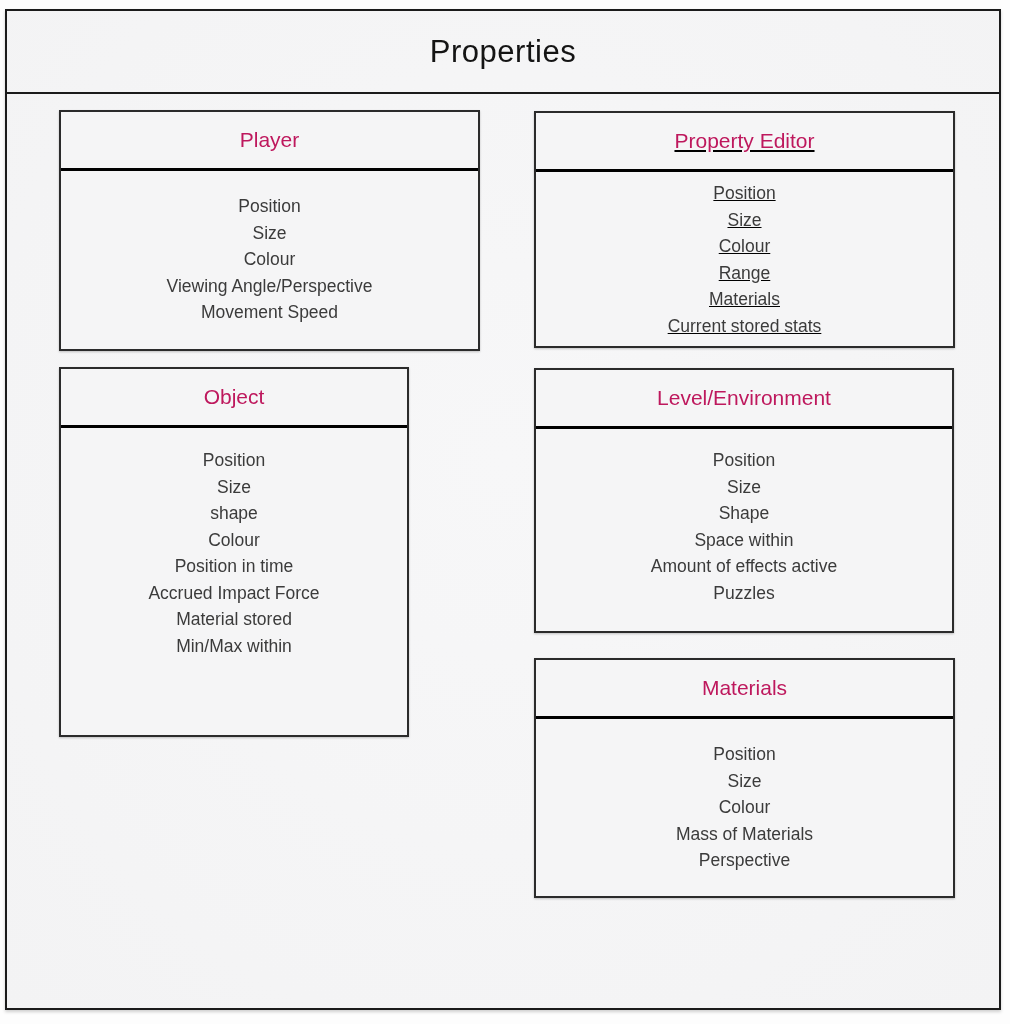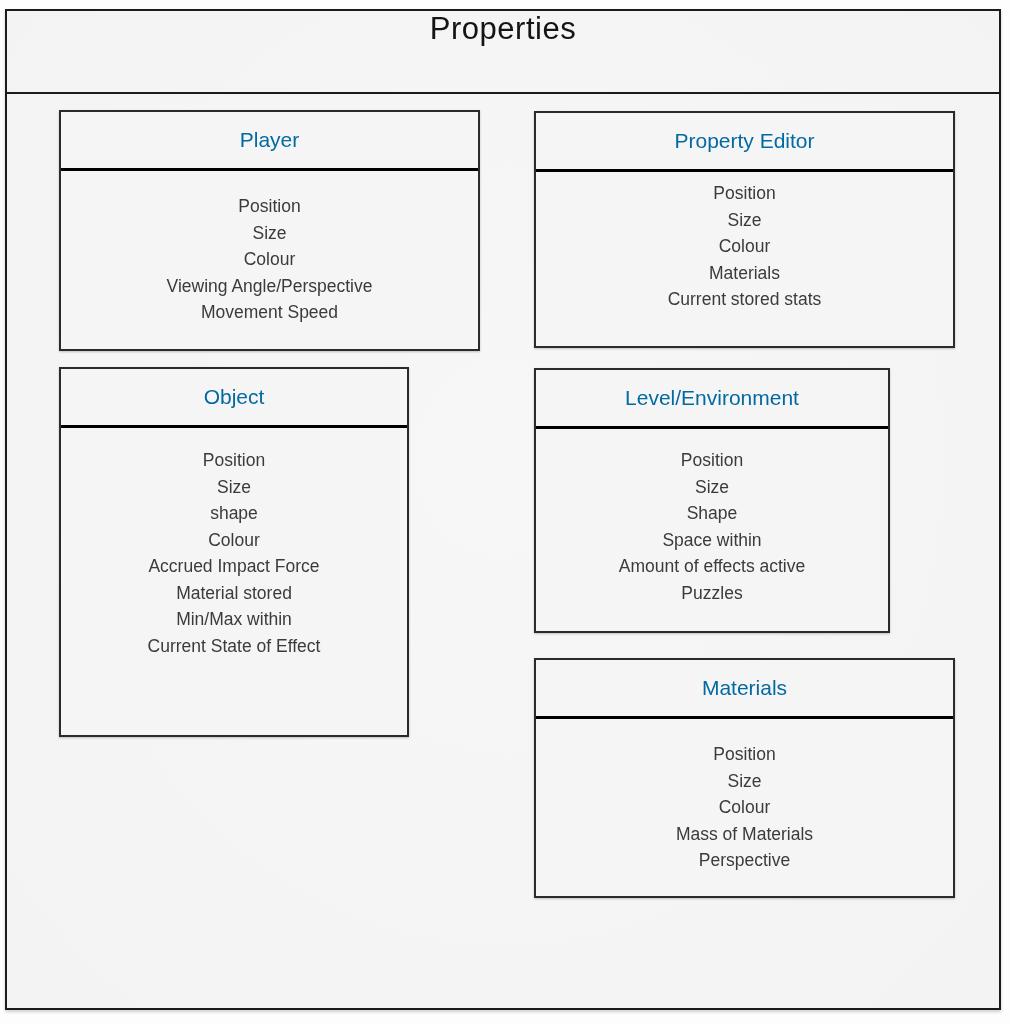--- a/index.html
+++ b/index.html
@@ -28,20 +28,21 @@
   }
   .title-bar {
     position: absolute;
     left: 0;
     top: 0;
     width: 100%;
     height: 83px;
     box-sizing: border-box;
     border-bottom: 2px solid #1b1b1b;
     display: flex;
+    align-items: center;
     justify-content: center;
   }
   .diagram-title {
     font-size: 31px;
     color: #141414;
     letter-spacing: 0.5px;
   }
   .box {
     position: absolute;
     box-sizing: border-box;
@@ -50,33 +51,33 @@
     box-shadow: 0 1px 2px rgba(0,0,0,0.22);
   }
   .box-header {
     height: 56px;
     box-sizing: content-box;
     display: flex;
     align-items: center;
     justify-content: center;
     border-bottom: 3px solid #000000;
     font-size: 21px;
-    color: #0369a1;
+    color: #be185d;
   }
   .box-items {
     text-align: center;
     font-size: 17.5px;
     line-height: 26.5px;
     color: #3b3b3b;
   }
   
   #box-player            { left: 52px;  top: 99px;  width: 421px; height: 241px; }
-  #box-property-editor   { left: 527px; top: 100px; width: 421px; height: 237px; }
+  #box-property-editor   { left: 527px; top: 100px; width: 421px; height: 237px; text-decoration: underline; }
   #box-object            { left: 52px;  top: 356px; width: 350px; height: 370px; }
-  #box-level-environment { left: 527px; top: 357px; width: 356px; height: 265px; }
+  #box-level-environment { left: 527px; top: 357px; width: 420px; height: 265px; }
   #box-materials         { left: 527px; top: 647px; width: 421px; height: 240px; }
 
   #box-player .box-items            { padding-top: 22px; }
   #box-property-editor .box-items   { padding-top: 8px;  }
   #box-object .box-items            { padding-top: 19px; }
   #box-level-environment .box-items { padding-top: 18px; }
   #box-materials .box-items         { padding-top: 22px; }
 </style>
 </head>
 <body>
@@ -98,36 +99,37 @@
           <div class="box-item">Movement Speed</div>
         </div>
     </div>
 
     <div class="box" id="box-property-editor">
       <div class="box-header">Property Editor</div>
       <div class="box-items">
           <div class="box-item">Position</div>
           <div class="box-item">Size</div>
           <div class="box-item">Colour</div>
+          <div class="box-item">Range</div>
           <div class="box-item">Materials</div>
           <div class="box-item">Current stored stats</div>
         </div>
     </div>
 
     <div class="box" id="box-object">
       <div class="box-header">Object</div>
       <div class="box-items">
           <div class="box-item">Position</div>
           <div class="box-item">Size</div>
           <div class="box-item">shape</div>
           <div class="box-item">Colour</div>
+          <div class="box-item">Position in time</div>
           <div class="box-item">Accrued Impact Force</div>
           <div class="box-item">Material stored</div>
           <div class="box-item">Min/Max within</div>
-          <div class="box-item">Current State of Effect</div>
         </div>
     </div>
 
     <div class="box" id="box-level-environment">
       <div class="box-header">Level/Environment</div>
       <div class="box-items">
           <div class="box-item">Position</div>
           <div class="box-item">Size</div>
           <div class="box-item">Shape</div>
           <div class="box-item">Space within</div>

